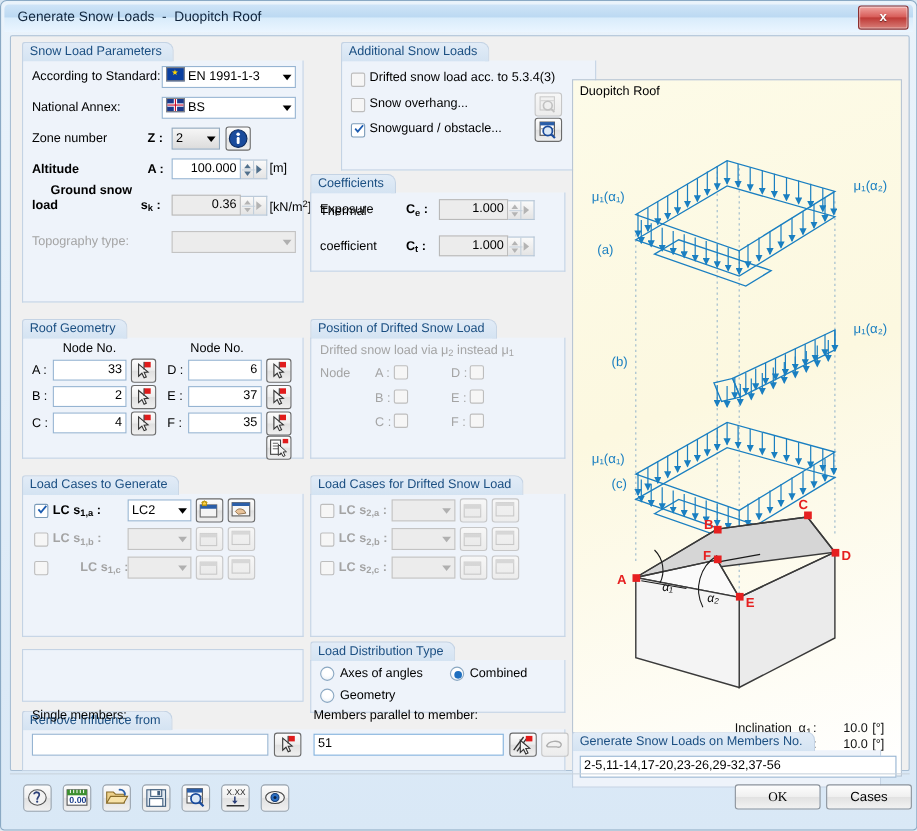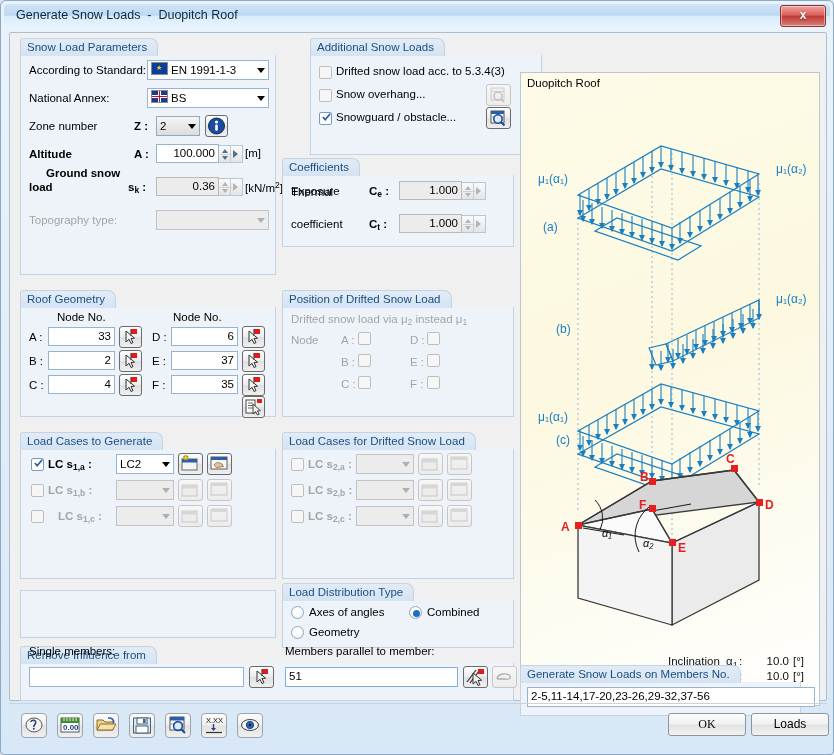--- a/index.html
+++ b/index.html
@@ -363,21 +363,21 @@
           </svg>
         </div>
         <div class="btn dis" style="left:186px;top:30px;width:25px;height:22px;">
           <svg width="23" height="20" viewBox="0 0 23 20" opacity=".45">
             <rect x="3" y="3" width="16" height="12" fill="#ececec" stroke="#9a9a9a"></rect>
             <rect x="3" y="3" width="16" height="3" fill="#b4b4b4"></rect>
           </svg>
         </div>
 
         <div class="cb dis" style="left:10px;top:61px;"></div>
-        <div class="lbl bold dim" style="left:17px;top:61px;padding-left:20px;">
+        <div class="lbl bold dim" style="left:32px;top:61px;padding-left:20px;">
           <span>LC s</span><span class="sub">1,c</span> <span>:</span>
         </div>
         <div class="combo dis" style="left:95px;top:57px;width:58px;">
           <span></span>
           <span class="arrow"></span>
         </div>
         <div class="btn dis" style="left:157px;top:56px;width:25px;height:22px;">
           <svg width="23" height="20" viewBox="0 0 23 20" opacity=".45">
             <rect x="3" y="5" width="15" height="11" fill="#e8e8e8" stroke="#9a9a9a"></rect>
             <rect x="3" y="5" width="15" height="3.5" fill="#b4b4b4"></rect>
@@ -869,16 +869,16 @@
     </div>
     <div class="tool" style="left:228px;top:6px;">
       <svg width="24" height="23" viewBox="0 0 24 23">
         <ellipse cx="12" cy="11" rx="8.5" ry="5.5" fill="#f4f4f4" stroke="#444"></ellipse>
         <circle cx="12" cy="11" r="3.6" fill="#2a6fc4" stroke="#163e78"></circle>
         <circle cx="12" cy="11" r="1.4" fill="#0b2347"></circle>
       </svg>
     </div>
 
     <div class="bigbtn" style="left:659px;top:6px;width:78px;font-family:Liberation Serif, serif;">OK</div>
-    <div class="bigbtn" style="left:742px;top:6px;width:78px;">Loads</div>
+    <div class="bigbtn" style="left:742px;top:6px;width:78px;">Cases</div>
   </div>
 
 </div>
 
 </body></html>

